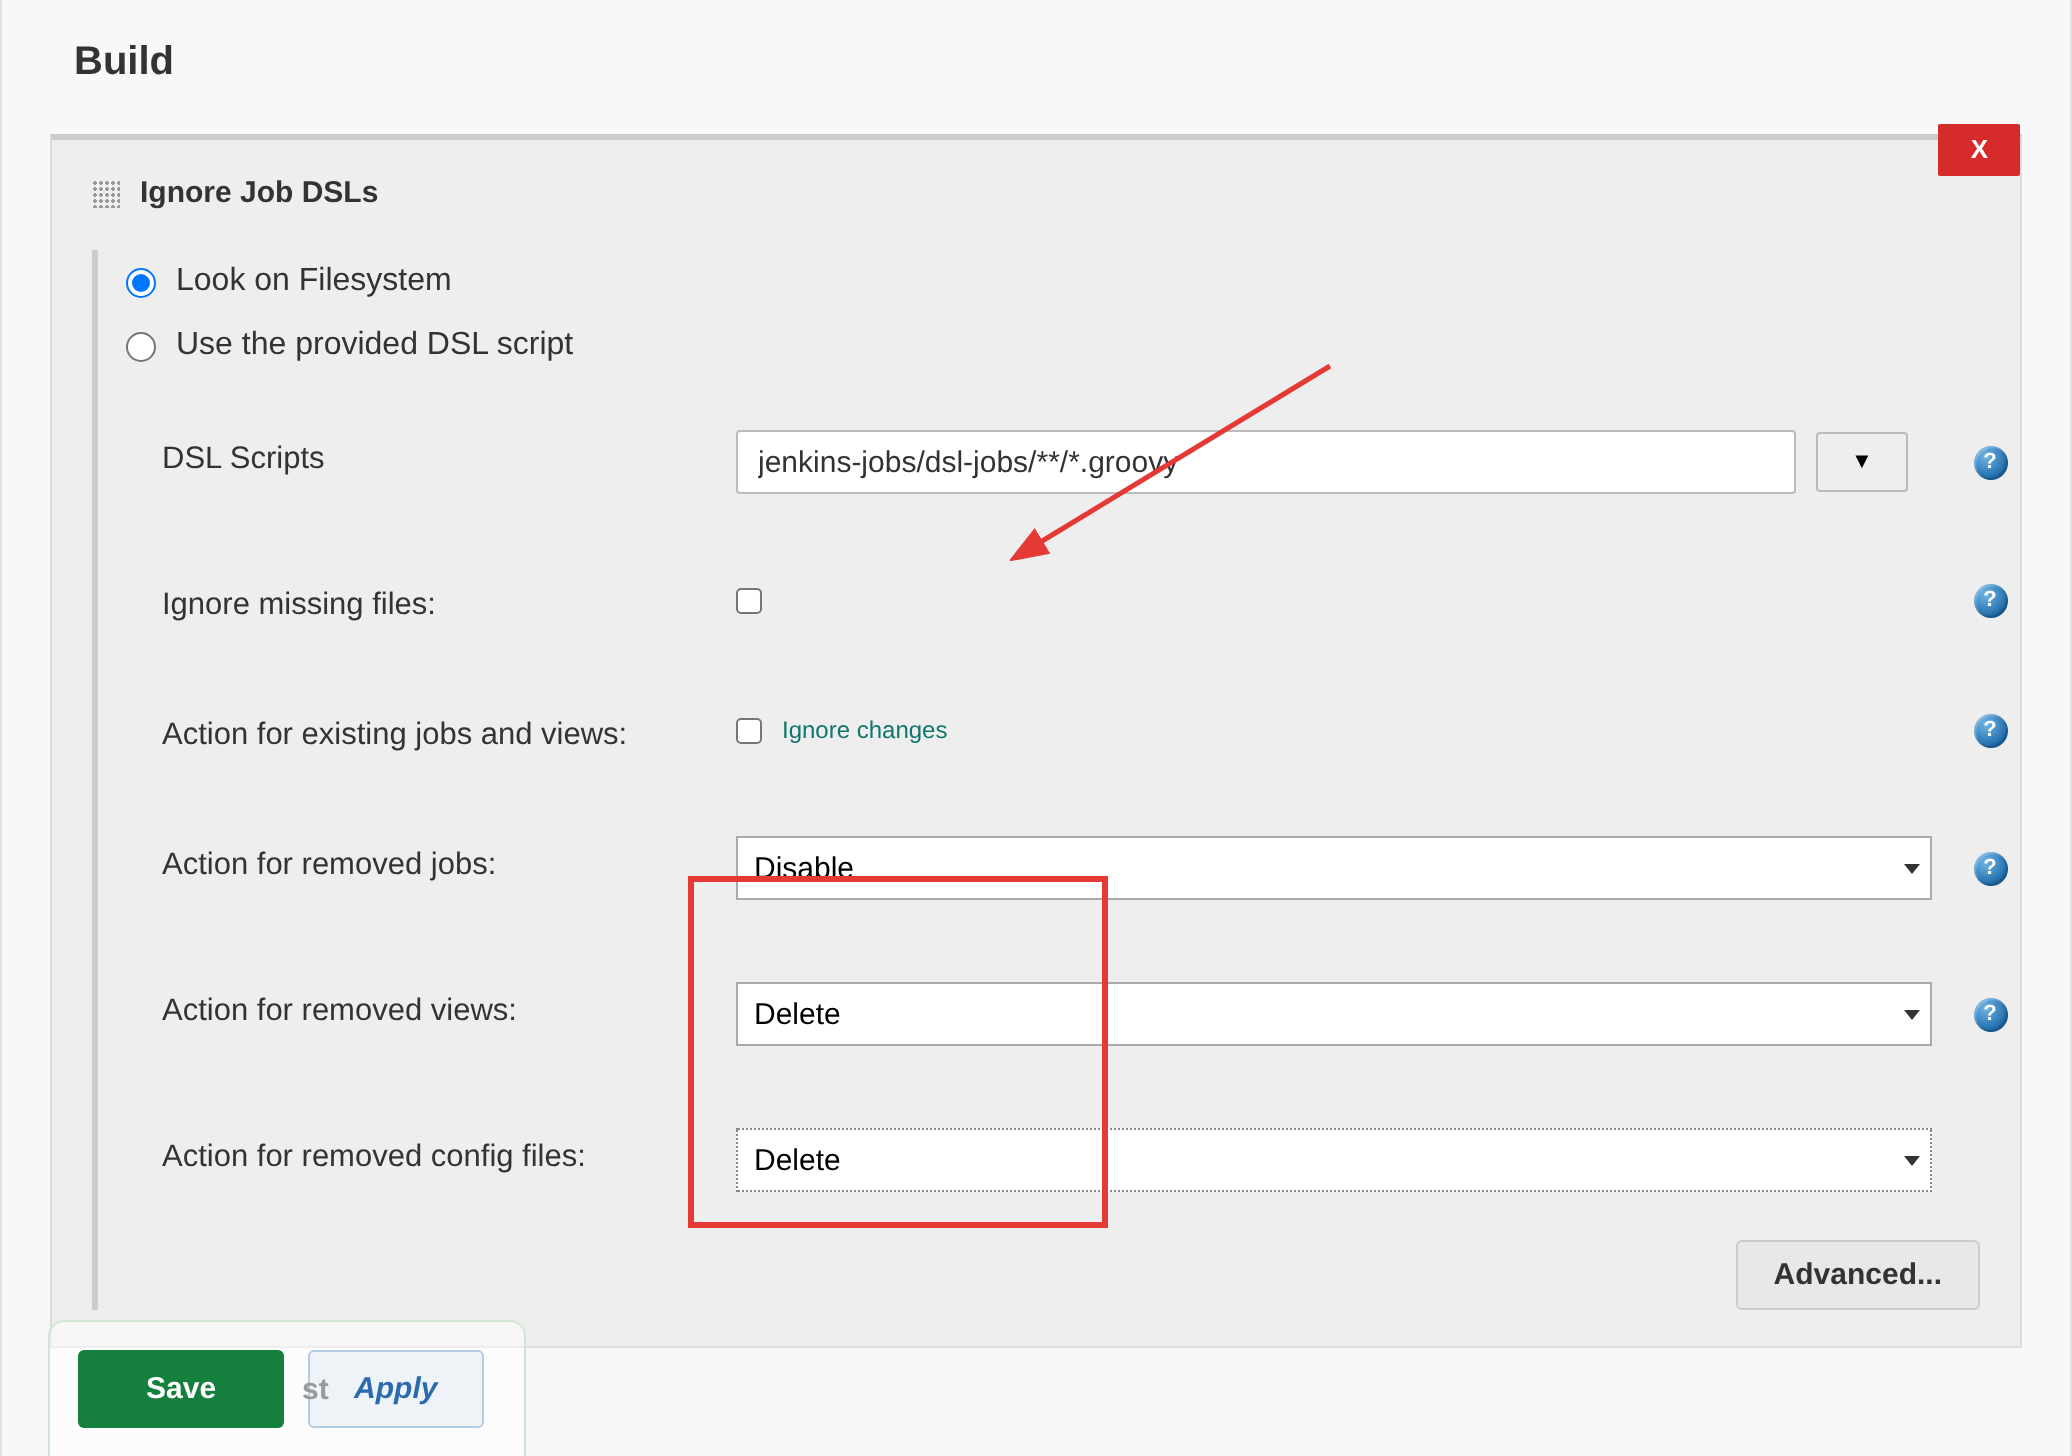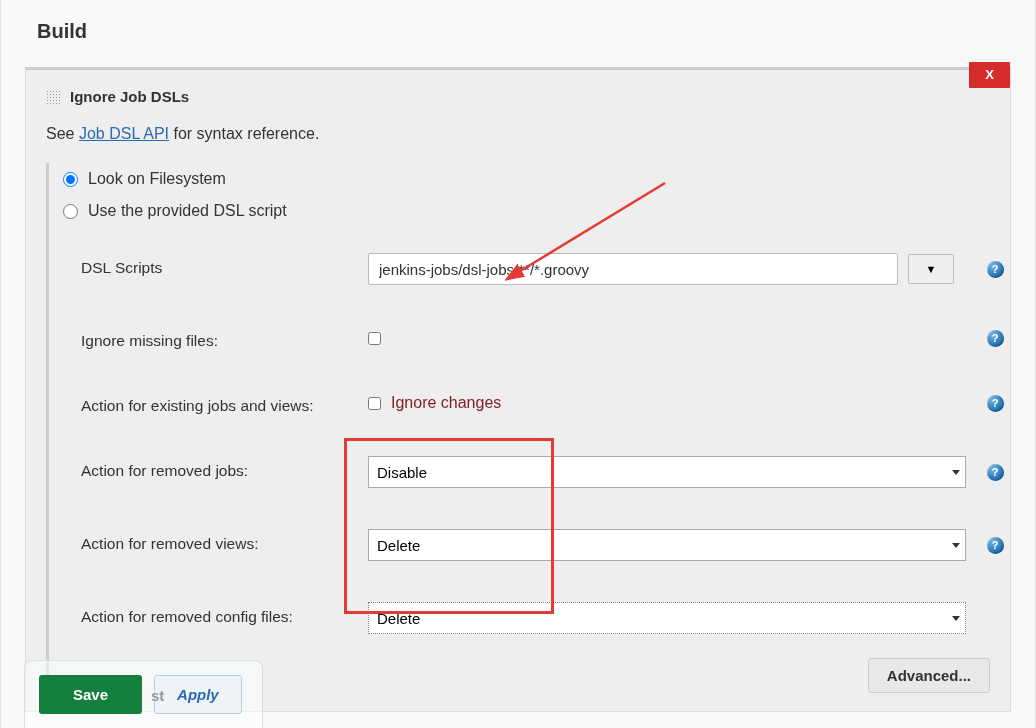--- a/index.html
+++ b/index.html
@@ -144,22 +144,22 @@
       font-size: 11px;
       cursor: pointer;
       border-radius: 2px;
     }
     input[type="checkbox"] {
       width: 13px;
       height: 13px;
       cursor: pointer;
     }
     .checkbox-label {
-      font-size: 16px;
-      color: #7f1d1d;
+      font-size: 12px;
+      color: #0f766e;
     }
     .select {
       width: 598px;
       height: 32px;
       padding: 4px 8px;
       border: 1px solid #aaa;
       font-size: 15px;
       background: #fff;
       cursor: pointer;
       border-radius: 0;
@@ -284,23 +284,20 @@
   <h1 class="page-title">Build</h1>
 
   <div class="build-section">
     <button class="close-btn">X</button>
 
     <div class="section-header">
       <span class="drag-handle"></span>
       <span class="section-title">Ignore Job DSLs</span>
     </div>
 
-    <p class="reference-text">
-      <span>See </span><a href="#">Job DSL API</a><span> for syntax reference.</span>
-    </p>
 
     <div class="inner-section">
 
       <label class="radio-row">
         <input type="radio" name="src" checked="" style="">
         <span>Look on Filesystem</span>
       </label>
       <label class="radio-row">
         <input type="radio" name="src" style="">
         <span>Use the provided DSL script</span>

